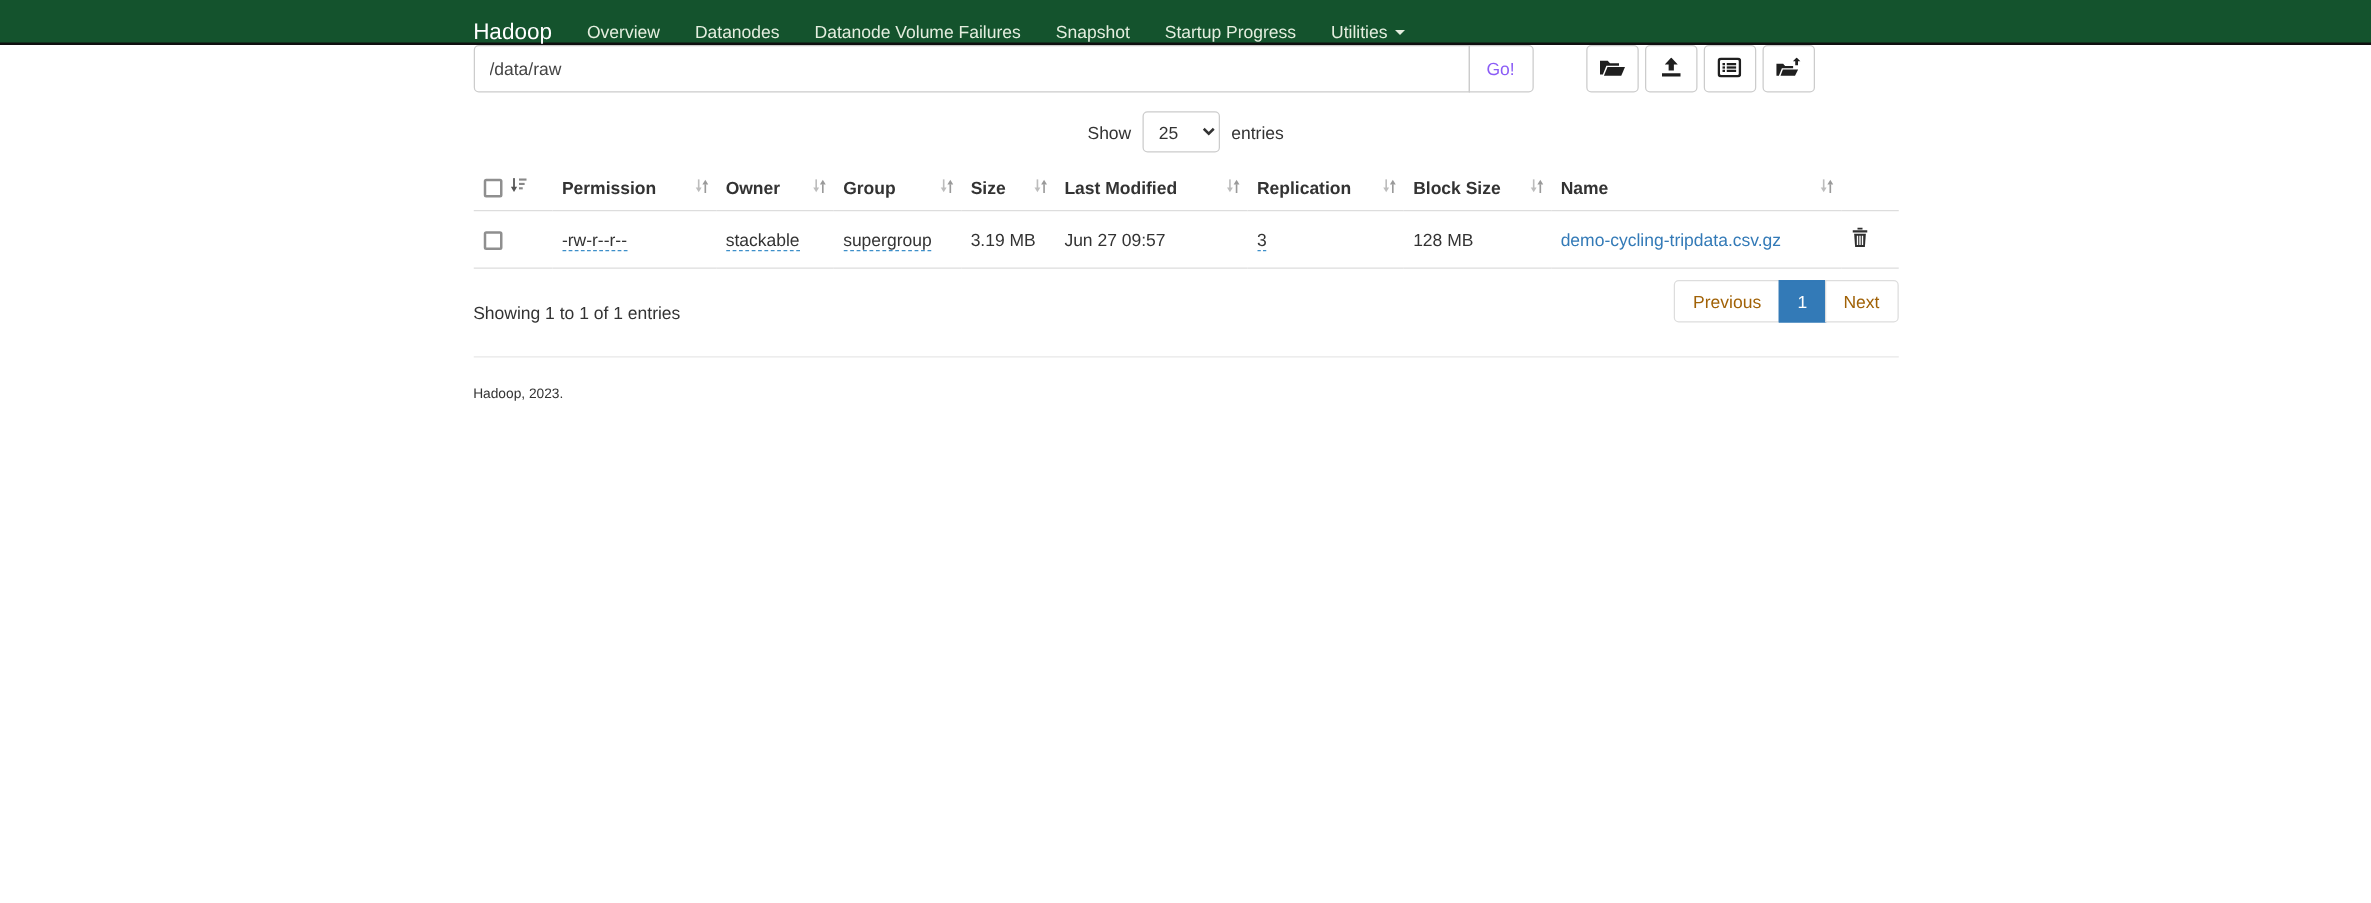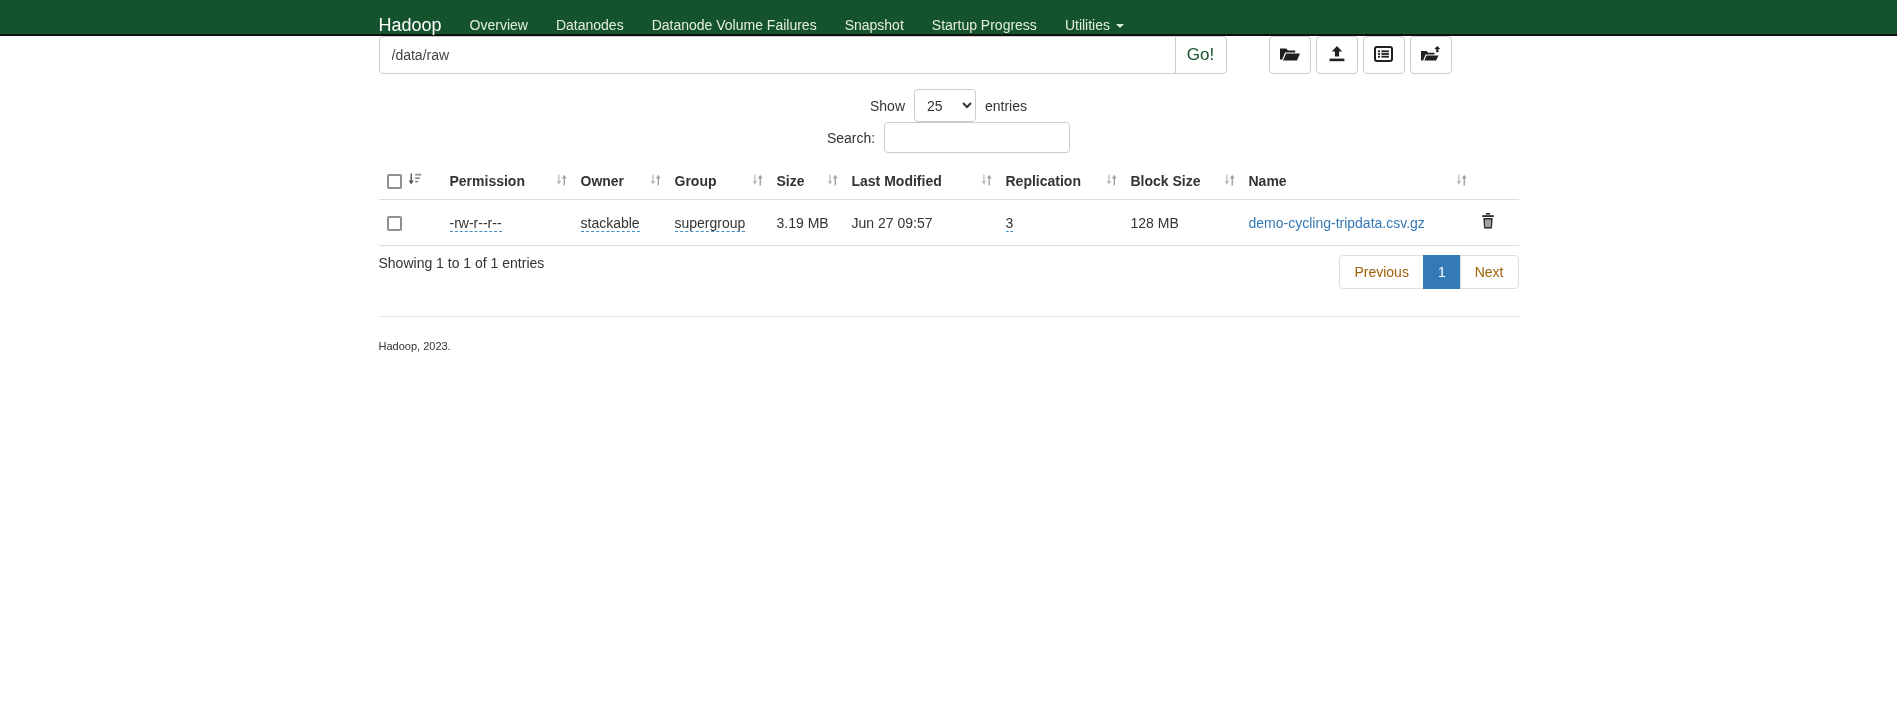--- a/index.html
+++ b/index.html
@@ -20,21 +20,21 @@
   
   .container { width:1170px; margin:0 auto; padding:0 15px; }
   .page-header { margin:57px 0 21px; border-bottom:1px solid #eee; }
   h1.page-title { margin:0; padding:0 0 20px; font-size:38px; font-weight:500; line-height:1.1; color:#333; }
   
   .path-row { display:flex; align-items:flex-start;gap:12px; }
   .input-group { display:flex; width:848px; }
   .path-input { flex:1; height:38px; border:1px solid #ccc; border-radius:4px 0 0 4px;
                 padding:0 12px; font-size:14px; color:#444; outline:none; }
   .go-btn { width:52px; height:38px; margin-left:-1px; border:1px solid #ccc; border-radius:0 4px 4px 0;
-            background:#fff; font-size:17px; color:#14532d; cursor:pointer; font-family:inherit; }
+            background:#fff; font-size:14px; color:#8b5cf6; cursor:pointer; font-family:inherit; }
   .icon-buttons { display:flex; gap:5px; margin-left:30px; }
   .icon-btn { width:42px; height:38px; border:1px solid #ccc; border-radius:4px; background:#fff;
               display:flex; align-items:center; justify-content:center; cursor:pointer; }
   
   .controls-row { display:flex; justify-content:space-between; align-items:center; margin-top:15px;flex-direction:column; }
   .show-group, .search-group { display:flex; align-items:center; gap:9px; }
   select.page-length { height:33px; width:62px; border:1px solid #ccc; border-radius:4px;
                        padding:0 2px 0 8px; background:#fff; color:#333; font-size:14px; font-family:inherit; }
   .search-input { width:186px; height:31px; border:1px solid #ccc; border-radius:4px; padding:0 8px;
                   font-size:14px; font-family:inherit; outline:none; }
@@ -44,21 +44,21 @@
        padding:11px 6px 10px 8px; border-bottom:1px solid #ddd; cursor:pointer; }
   .th-inner { display:flex; align-items:center; justify-content:space-between; gap:6px; }
   td { padding:13px 8px; border-bottom:1px solid #ddd; font-size:14px; vertical-align:middle;
        white-space:nowrap; overflow:hidden; }
   .cb { appearance:none; -webkit-appearance:none; width:15px; height:15px; border:2px solid #8f8f8f;
         border-radius:2px; background:#fff; margin:0; vertical-align:middle; cursor:pointer; }
   .editable { border-bottom:1px dashed #3d8fc9; cursor:pointer; }
   .file-link { color:#337ab7; text-decoration:none; cursor:pointer; }
   .trash-btn { background:none; border:none; padding:0; cursor:pointer; }
   
-  .table-footer-row { display:flex; justify-content:space-between; align-items:flex-start; margin-top:9px; }
+  .table-footer-row { display:flex; justify-content:space-between; align-items:flex-end; margin-top:9px; }
   .showing-text { font-size:14px; color:#333; }
   .pagination { display:flex; }
   .page-btn { padding:8px 14px; font-size:14px; border:1px solid #ddd; background:#fff; color:#a16207;
               cursor:pointer; margin-left:-1px; font-family:inherit; }
   .page-btn.first { border-radius:4px 0 0 4px; margin-left:0; }
   .page-btn.last { border-radius:0 4px 4px 0; }
   .page-btn.active { background:#337ab7; border-color:#337ab7; color:#fff; }
   
   hr.footer-divider { border:0; border-top:1px solid #e7e7e7; margin:27px 0 0; }
   .footer-text { margin-top:23px; font-size:11px; color:#333; }
@@ -129,24 +129,20 @@
   </div>
 
   <div class="controls-row">
     <div class="show-group">
       <span>Show</span>
       <select class="page-length">
         <option>25</option>
       </select>
       <span>entries</span>
     </div>
-    <div class="search-group">
-      <span>Search:</span>
-      <input class="search-input" type="text" value="" style="">
-    </div>
   </div>
 
   <table class="listing">
     <colgroup>
       <col style="width:63px">
         <col style="width:131px">
         <col style="width:94px">
         <col style="width:102px">
       <col style="width:75px">
         <col style="width:154px">

